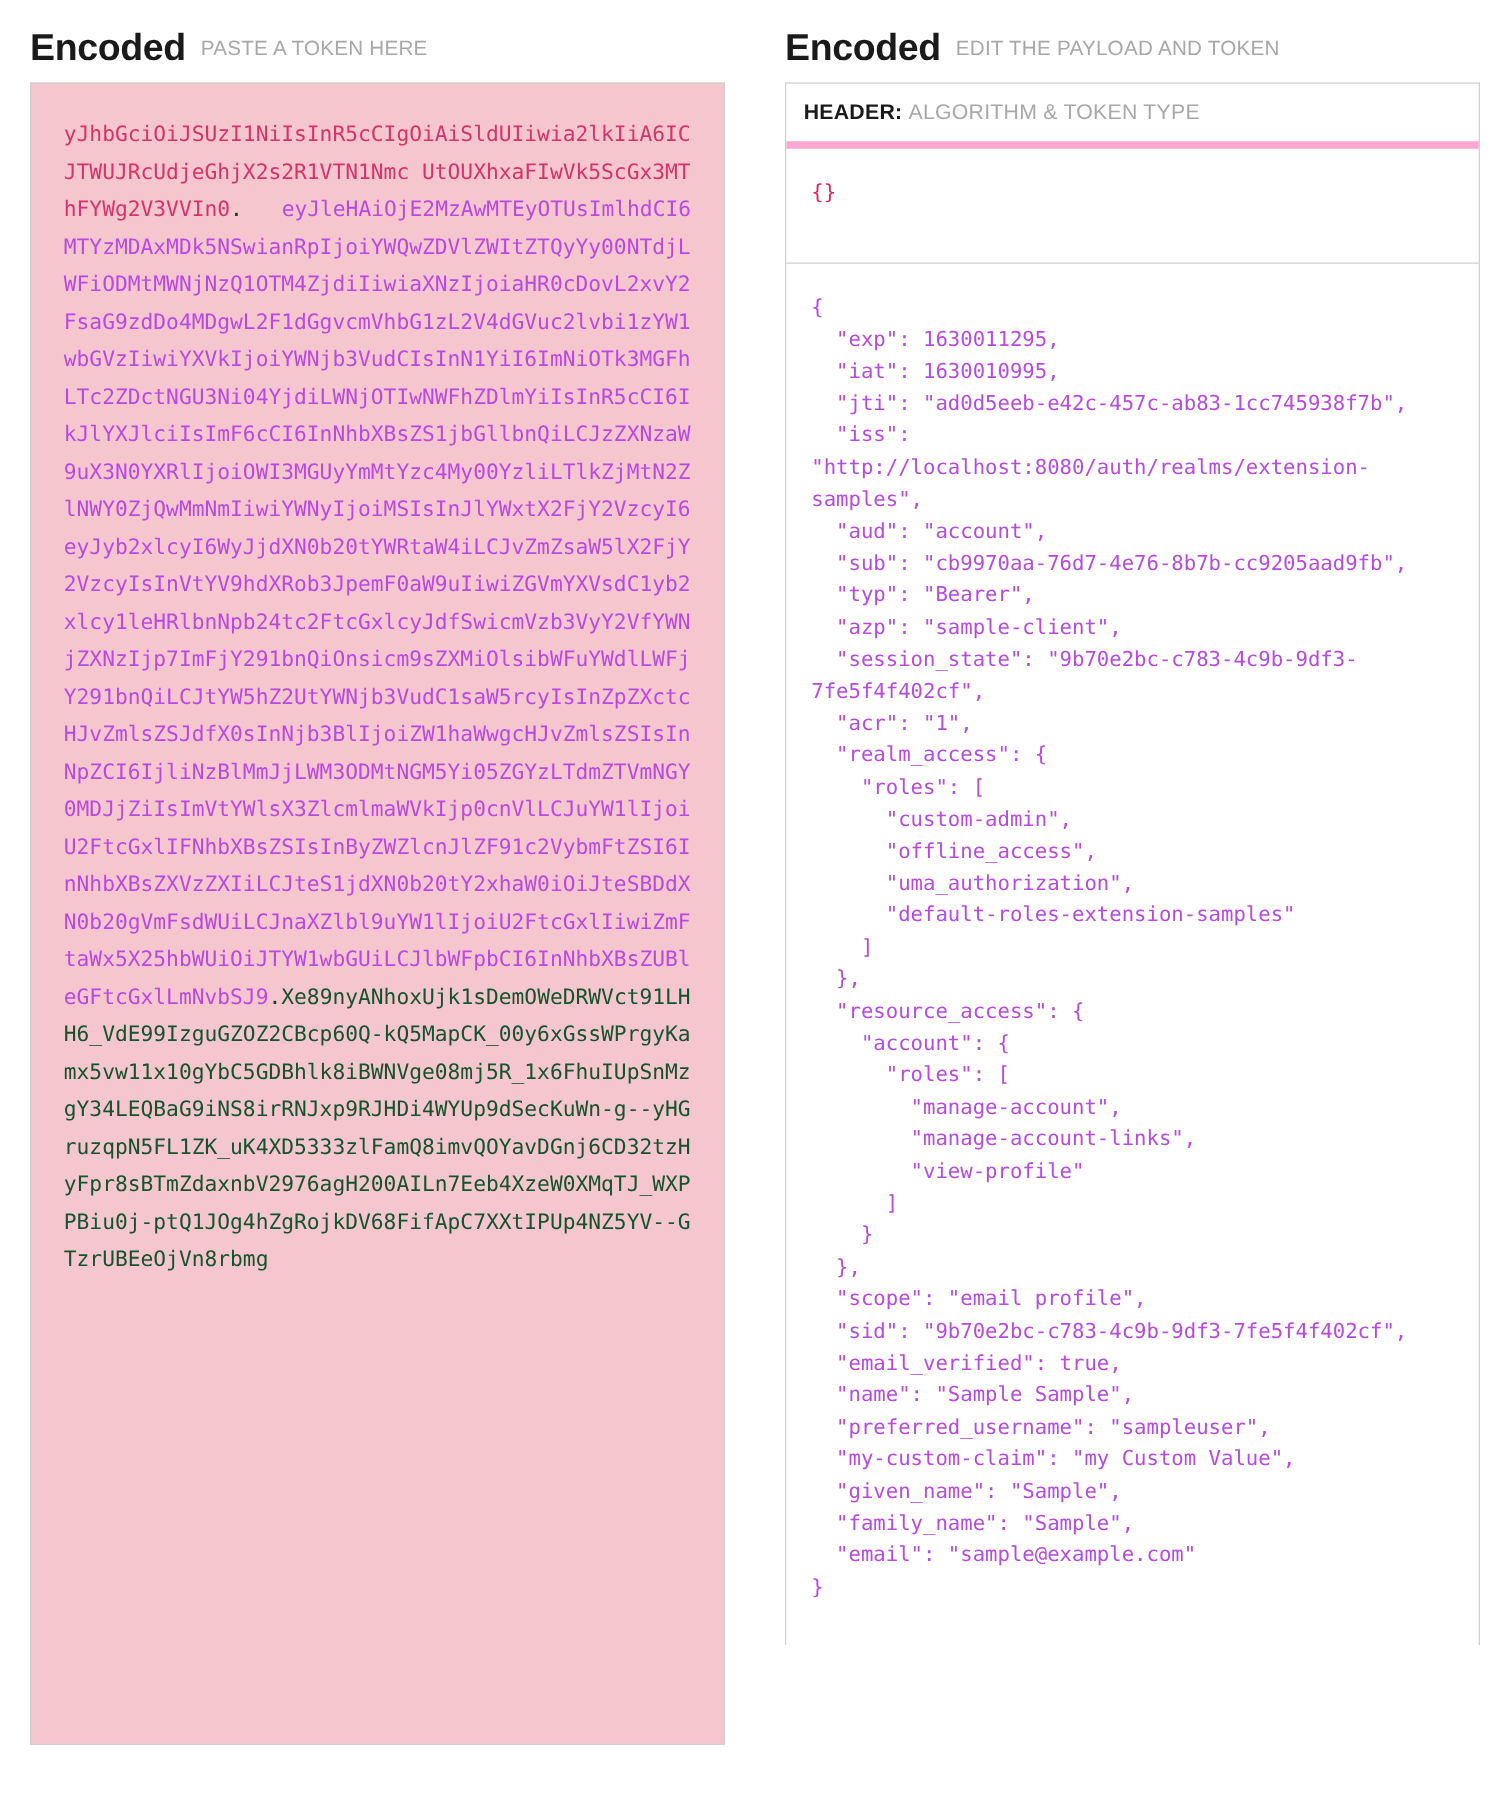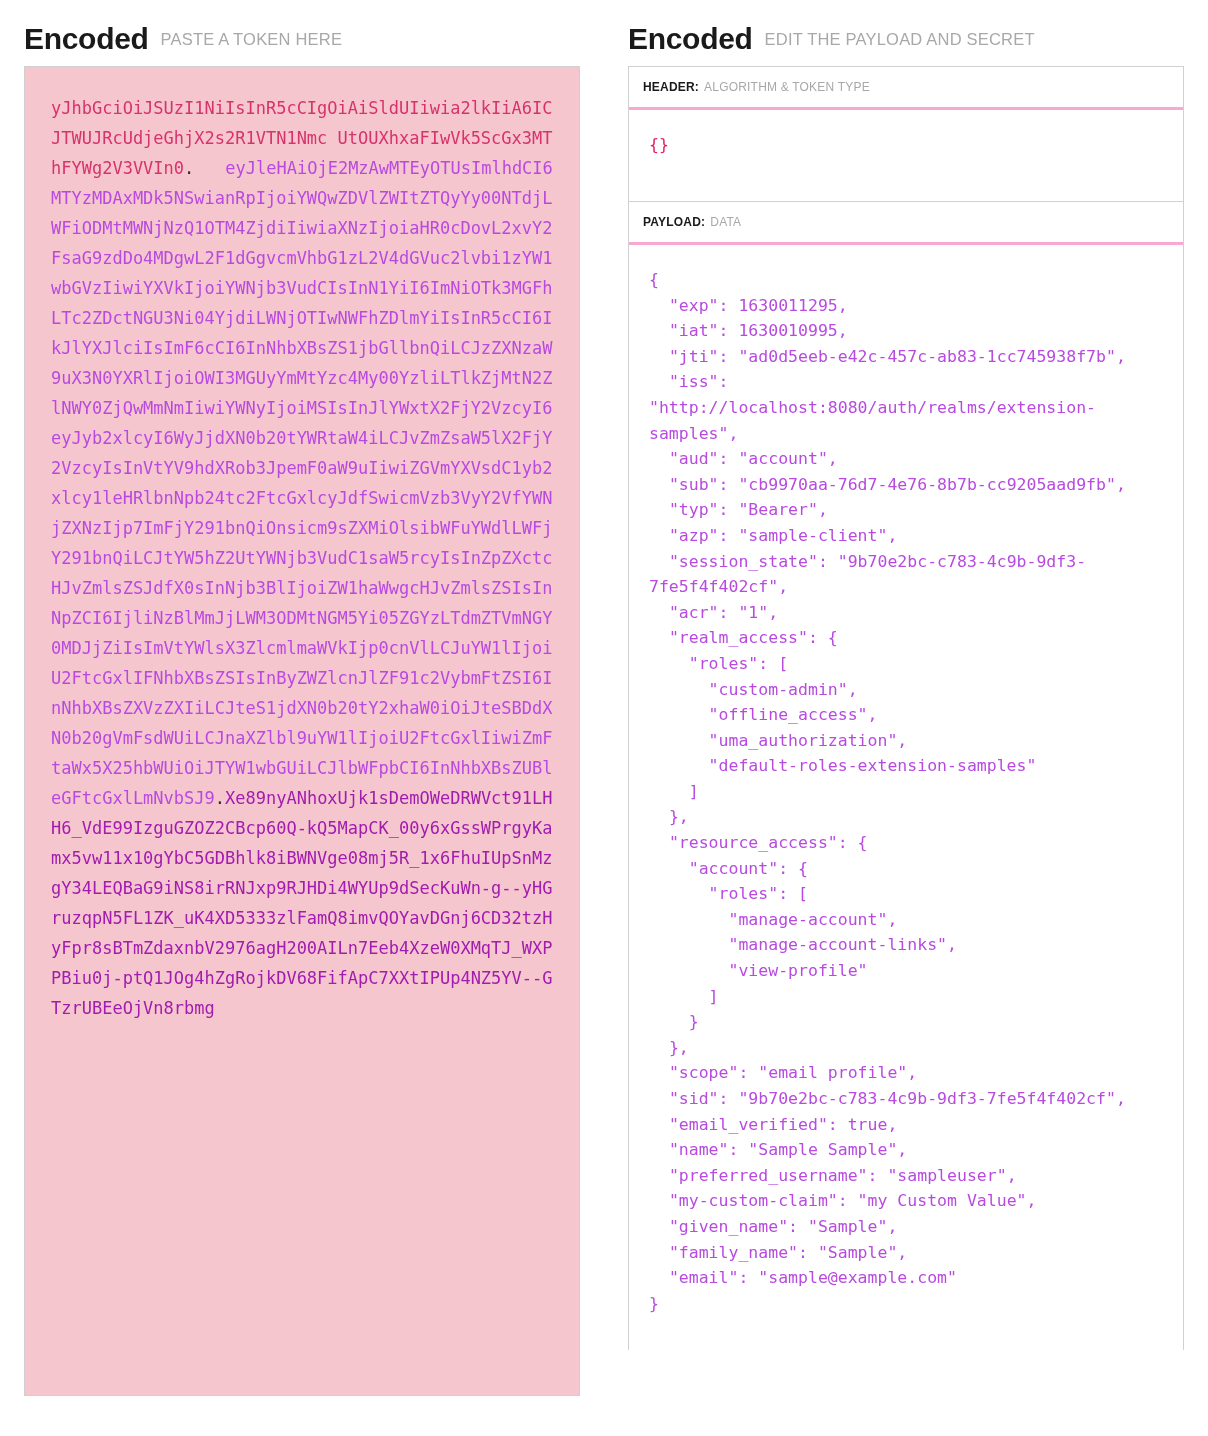--- a/index.html
+++ b/index.html
@@ -69,32 +69,32 @@
     font-family: "DejaVu Sans Mono", "Liberation Mono", monospace;
     font-size: 17px;
     line-height: 30px;
     word-break: break-all;
     overflow-wrap: anywhere;
     white-space: pre-wrap;
     margin: 0;
   }
   .seg-header   { color: #d6336c; }
   .seg-payload  { color: #b84ae0; margin-left: 31px; }
-  .seg-sig      { color: #a21caf; }
+  .seg-sig      { color: #14532d; }
   .seg-dot      { color: #2b2b2b; }
 
   
   .decoded-stack {
     border: 1px solid #d0d0d0;
     border-bottom: none;
   }
   .section-label {
-    border-bottom: 3px solid #f9a8d4;
+    border-bottom: 6px solid #f9a8d4;
     padding: 13px 14px;
-    font-size: 12px;
+    font-size: 17px;
     letter-spacing: 0.2px;
   }
   .section-label .lbl {
     font-weight: 700;
     color: #1a1a1a;
   }
   .section-label .sub {
     color: #a8a8a8;
     font-weight: 400;
     margin-left: 5px;
@@ -135,36 +135,33 @@
     </div>
 
     <div class="encoded-box">
       <div class="token"><span class="seg-header">yJhbGciOiJSUzI1NiIsInR5cCIgOiAiSldUIiwia2lkIiA6ICJTWUJRcUdjeGhjX2s2R1VTN1Nmc UtOUXhxaFIwVk5ScGx3MThFYWg2V3VVIn0</span><span class="seg-dot">.</span><span class="seg-payload">eyJleHAiOjE2MzAwMTEyOTUsImlhdCI6MTYzMDAxMDk5NSwianRpIjoiYWQwZDVlZWItZTQyYy00NTdjLWFiODMtMWNjNzQ1OTM4ZjdiIiwiaXNzIjoiaHR0cDovL2xvY2FsaG9zdDo4MDgwL2F1dGgvcmVhbG1zL2V4dGVuc2lvbi1zYW1wbGVzIiwiYXVkIjoiYWNjb3VudCIsInN1YiI6ImNiOTk3MGFhLTc2ZDctNGU3Ni04YjdiLWNjOTIwNWFhZDlmYiIsInR5cCI6IkJlYXJlciIsImF6cCI6InNhbXBsZS1jbGllbnQiLCJzZXNzaW9uX3N0YXRlIjoiOWI3MGUyYmMtYzc4My00YzliLTlkZjMtN2ZlNWY0ZjQwMmNmIiwiYWNyIjoiMSIsInJlYWxtX2FjY2VzcyI6eyJyb2xlcyI6WyJjdXN0b20tYWRtaW4iLCJvZmZsaW5lX2FjY2VzcyIsInVtYV9hdXRob3JpemF0aW9uIiwiZGVmYXVsdC1yb2xlcy1leHRlbnNpb24tc2FtcGxlcyJdfSwicmVzb3VyY2VfYWNjZXNzIjp7ImFjY291bnQiOnsicm9sZXMiOlsibWFuYWdlLWFjY291bnQiLCJtYW5hZ2UtYWNjb3VudC1saW5rcyIsInZpZXctcHJvZmlsZSJdfX0sInNjb3BlIjoiZW1haWwgcHJvZmlsZSIsInNpZCI6IjliNzBlMmJjLWM3ODMtNGM5Yi05ZGYzLTdmZTVmNGY0MDJjZiIsImVtYWlsX3ZlcmlmaWVkIjp0cnVlLCJuYW1lIjoiU2FtcGxlIFNhbXBsZSIsInByZWZlcnJlZF91c2VybmFtZSI6InNhbXBsZXVzZXIiLCJteS1jdXN0b20tY2xhaW0iOiJteSBDdXN0b20gVmFsdWUiLCJnaXZlbl9uYW1lIjoiU2FtcGxlIiwiZmFtaWx5X25hbWUiOiJTYW1wbGUiLCJlbWFpbCI6InNhbXBsZUBleGFtcGxlLmNvbSJ9</span><span class="seg-dot">.</span><span class="seg-sig">Xe89nyANhoxUjk1sDemOWeDRWVct91LHH6_VdE99IzguGZOZ2CBcp60Q-kQ5MapCK_00y6xGssWPrgyKamx5vw11x10gYbC5GDBhlk8iBWNVge08mj5R_1x6FhuIUpSnMzgY34LEQBaG9iNS8irRNJxp9RJHDi4WYUp9dSecKuWn-g--yHGruzqpN5FL1ZK_uK4XD5333zlFamQ8imvQOYavDGnj6CD32tzHyFpr8sBTmZdaxnbV2976agH200AILn7Eeb4XzeW0XMqTJ_WXPPBiu0j-ptQ1JOg4hZgRojkDV68FifApC7XXtIPUp4NZ5YV--GTzrUBEeOjVn8rbmg</span></div>
     </div>
   </div>
 
   <div class="column col-decoded">
     <div class="col-header">
       <span class="col-title">Encoded</span>
-      <span class="col-subtitle">EDIT THE PAYLOAD AND SECRET</span>
+      <span class="col-subtitle">EDIT THE PAYLOAD AND TOKEN</span>
     </div>
 
     <div class="decoded-stack">
 
       <div class="section-label">
         <span class="lbl">HEADER:</span><span class="sub">ALGORITHM &amp; TOKEN TYPE</span>
       </div>
 
       <div class="code-area code-header-area">
         <pre class="code hdr">{}</pre>
       </div>
 
-      <div class="section-label">
-        <span class="lbl">PAYLOAD:</span><span class="sub">DATA</span>
-      </div>
 
       <div class="code-area code-payload-area">
         <pre class="code pl">{
   "exp": 1630011295,
   "iat": 1630010995,
   "jti": "ad0d5eeb-e42c-457c-ab83-1cc745938f7b",
   "iss": "http://localhost:8080/auth/realms/extension-samples",
   "aud": "account",
   "sub": "cb9970aa-76d7-4e76-8b7b-cc9205aad9fb",
   "typ": "Bearer",

